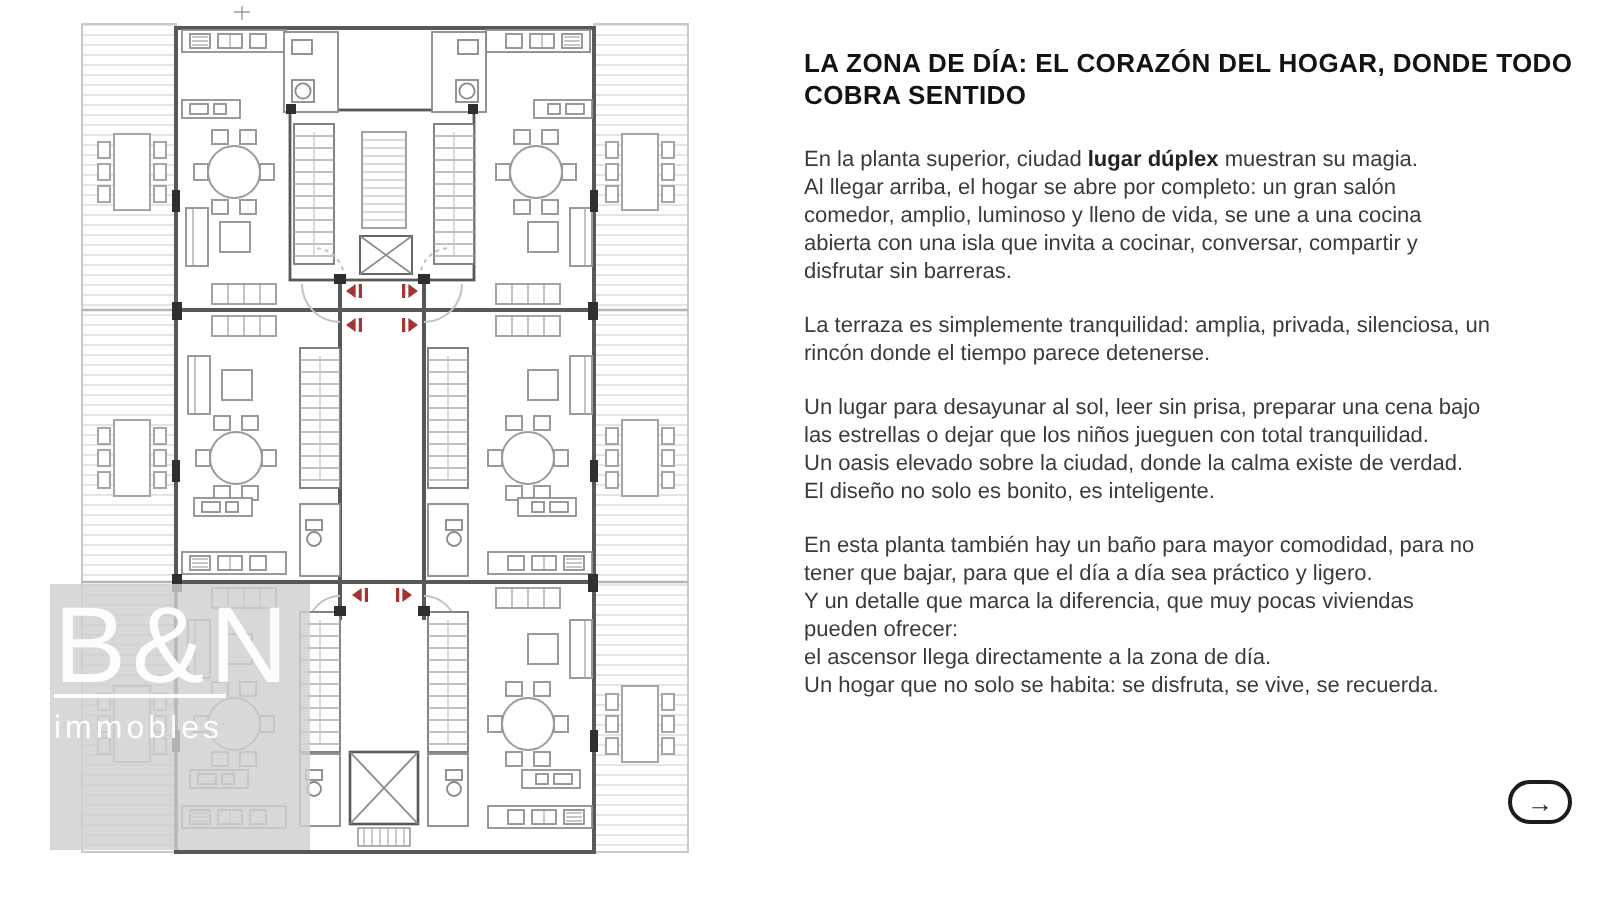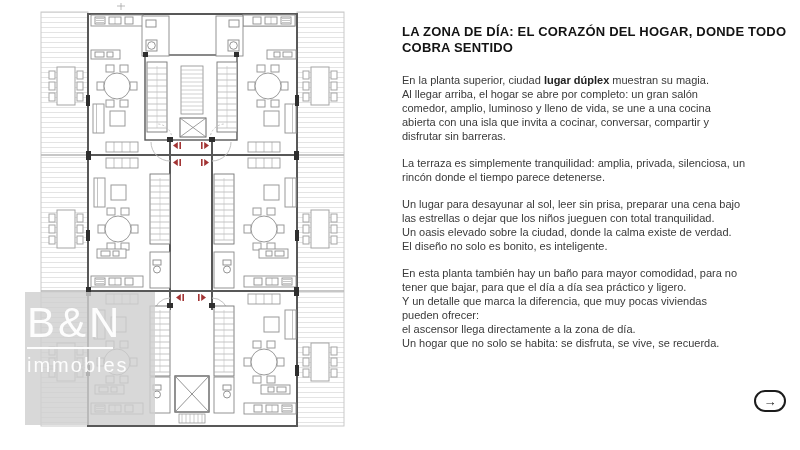--- a/index.html
+++ b/index.html
@@ -5,23 +5,23 @@
   html,body{margin:0;padding:0;background:#fff;}
   .stage{position:relative;width:800px;height:450px;background:#ffffff;overflow:hidden;
          font-family:"Liberation Sans", sans-serif;}
   
   .plan-svg{position:absolute;left:0;top:0;z-index:1;}
   
   .watermark{position:absolute;left:326px;top:202px;z-index:4;font-size:31px;font-weight:bold;
              color:rgba(170,170,170,0.33);letter-spacing:1px;pointer-events:none;}
   
   .logo{position:absolute;left:27px;top:301px;z-index:3;color:rgba(255,255,255,0.95);}
-  .logo-main{font-size:42px;line-height:44px;font-weight:400;letter-spacing:3px;}
+  .logo-main{font-size:54px;line-height:44px;font-weight:400;letter-spacing:3px;}
   .logo-rule{width:86px;border:none;border-top:2px solid rgba(255,255,255,0.95);margin:2px 0 3px 0;}
-  .logo-sub{font-size:20px;line-height:26px;font-weight:400;letter-spacing:2px;}
+  .logo-sub{font-size:16px;line-height:26px;font-weight:400;letter-spacing:2px;}
   
   .text-col{position:absolute;left:402px;top:24px;width:396px;z-index:5;text-align:left;}
   .title{margin:0 0 17px 0;font-size:13px;line-height:16px;font-weight:bold;color:#131313;
          letter-spacing:.2px;white-space:pre-line;}
   .para{margin:0 0 13px 0;font-size:11px;line-height:14px;color:#3a3a3a;white-space:pre-line;}
   .para .b{font-weight:bold;color:#222;}
   
   .next-btn{position:absolute;left:754px;top:390px;width:28px;height:18px;z-index:6;
             border:2px solid #1c1c1c;border-radius:11px;background:#fff;
             display:flex;align-items:center;justify-content:center;cursor:pointer;}

